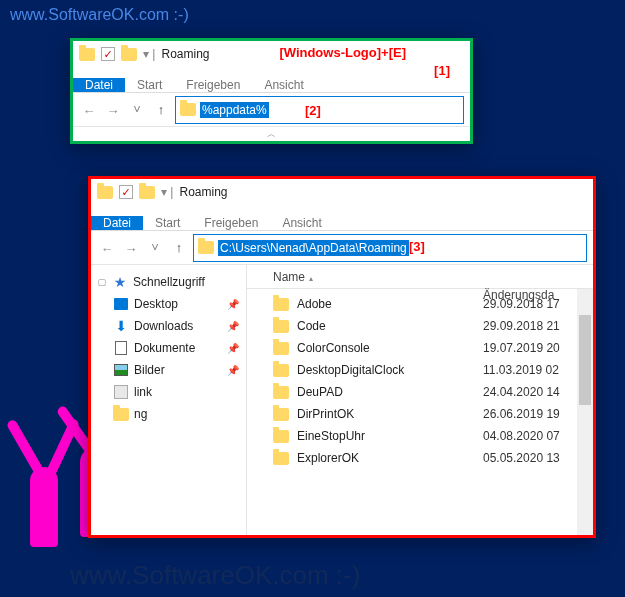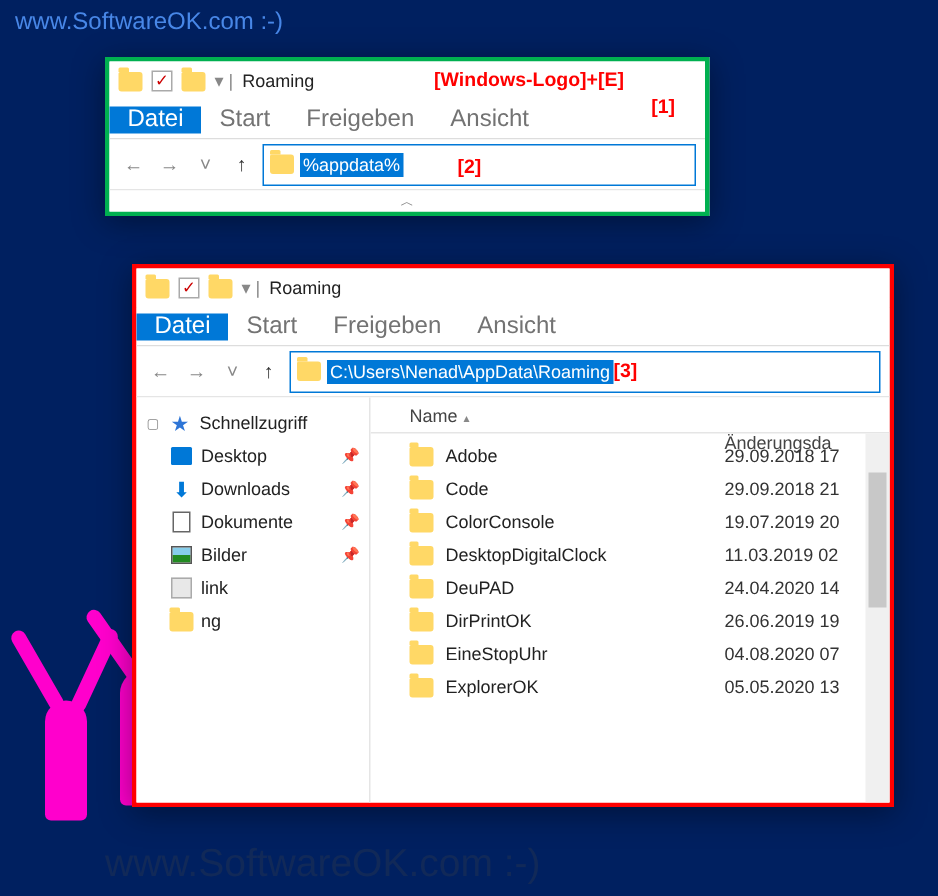--- a/index.html
+++ b/index.html
@@ -121,23 +121,23 @@
   color: #ff0000;
   font-weight: bold;
   font-size: 13px;
   font-family: Arial, sans-serif;
 }
 
 .ribbon {
   height: 26px;
   background: #fff;
   display: flex;
-  align-items: center;
+  align-items: flex-end;
   border-bottom: 1px solid #ddd;
-  font-size: 16px;
+  font-size: 12px;
 }
 .ribbon-tab {
   padding: 0 12px;
   display: flex;
   align-items: center;
   color: #737373;
   cursor: pointer;
 }
 .ribbon-tab.active {
   background: #0078d7;
@@ -308,21 +308,21 @@
 </div>
 
 <div class="window win-green">
   <div class="titlebar">
     <span class="folder-icon-small"></span>
     <span class="checkbox-red">✓</span>
     <span class="folder-icon-small"></span>
     <span class="title-sep">▾ |</span>
     <span>Roaming</span>
   </div>
-  <span class="annot" style="right:54px; top:4px;">[Windows-Logo]+[E]</span>
+  <span class="annot" style="right:64px; top:4px;">[Windows-Logo]+[E]</span>
   <span class="annot" style="right:20px; top:22px;">[1]</span>
 
   <div class="ribbon">
     <div class="ribbon-tab active">Datei</div>
     <div class="ribbon-tab">Start</div>
     <div class="ribbon-tab">Freigeben</div>
     <div class="ribbon-tab">Ansicht</div>
   </div>
 
   <div class="addr-row">

